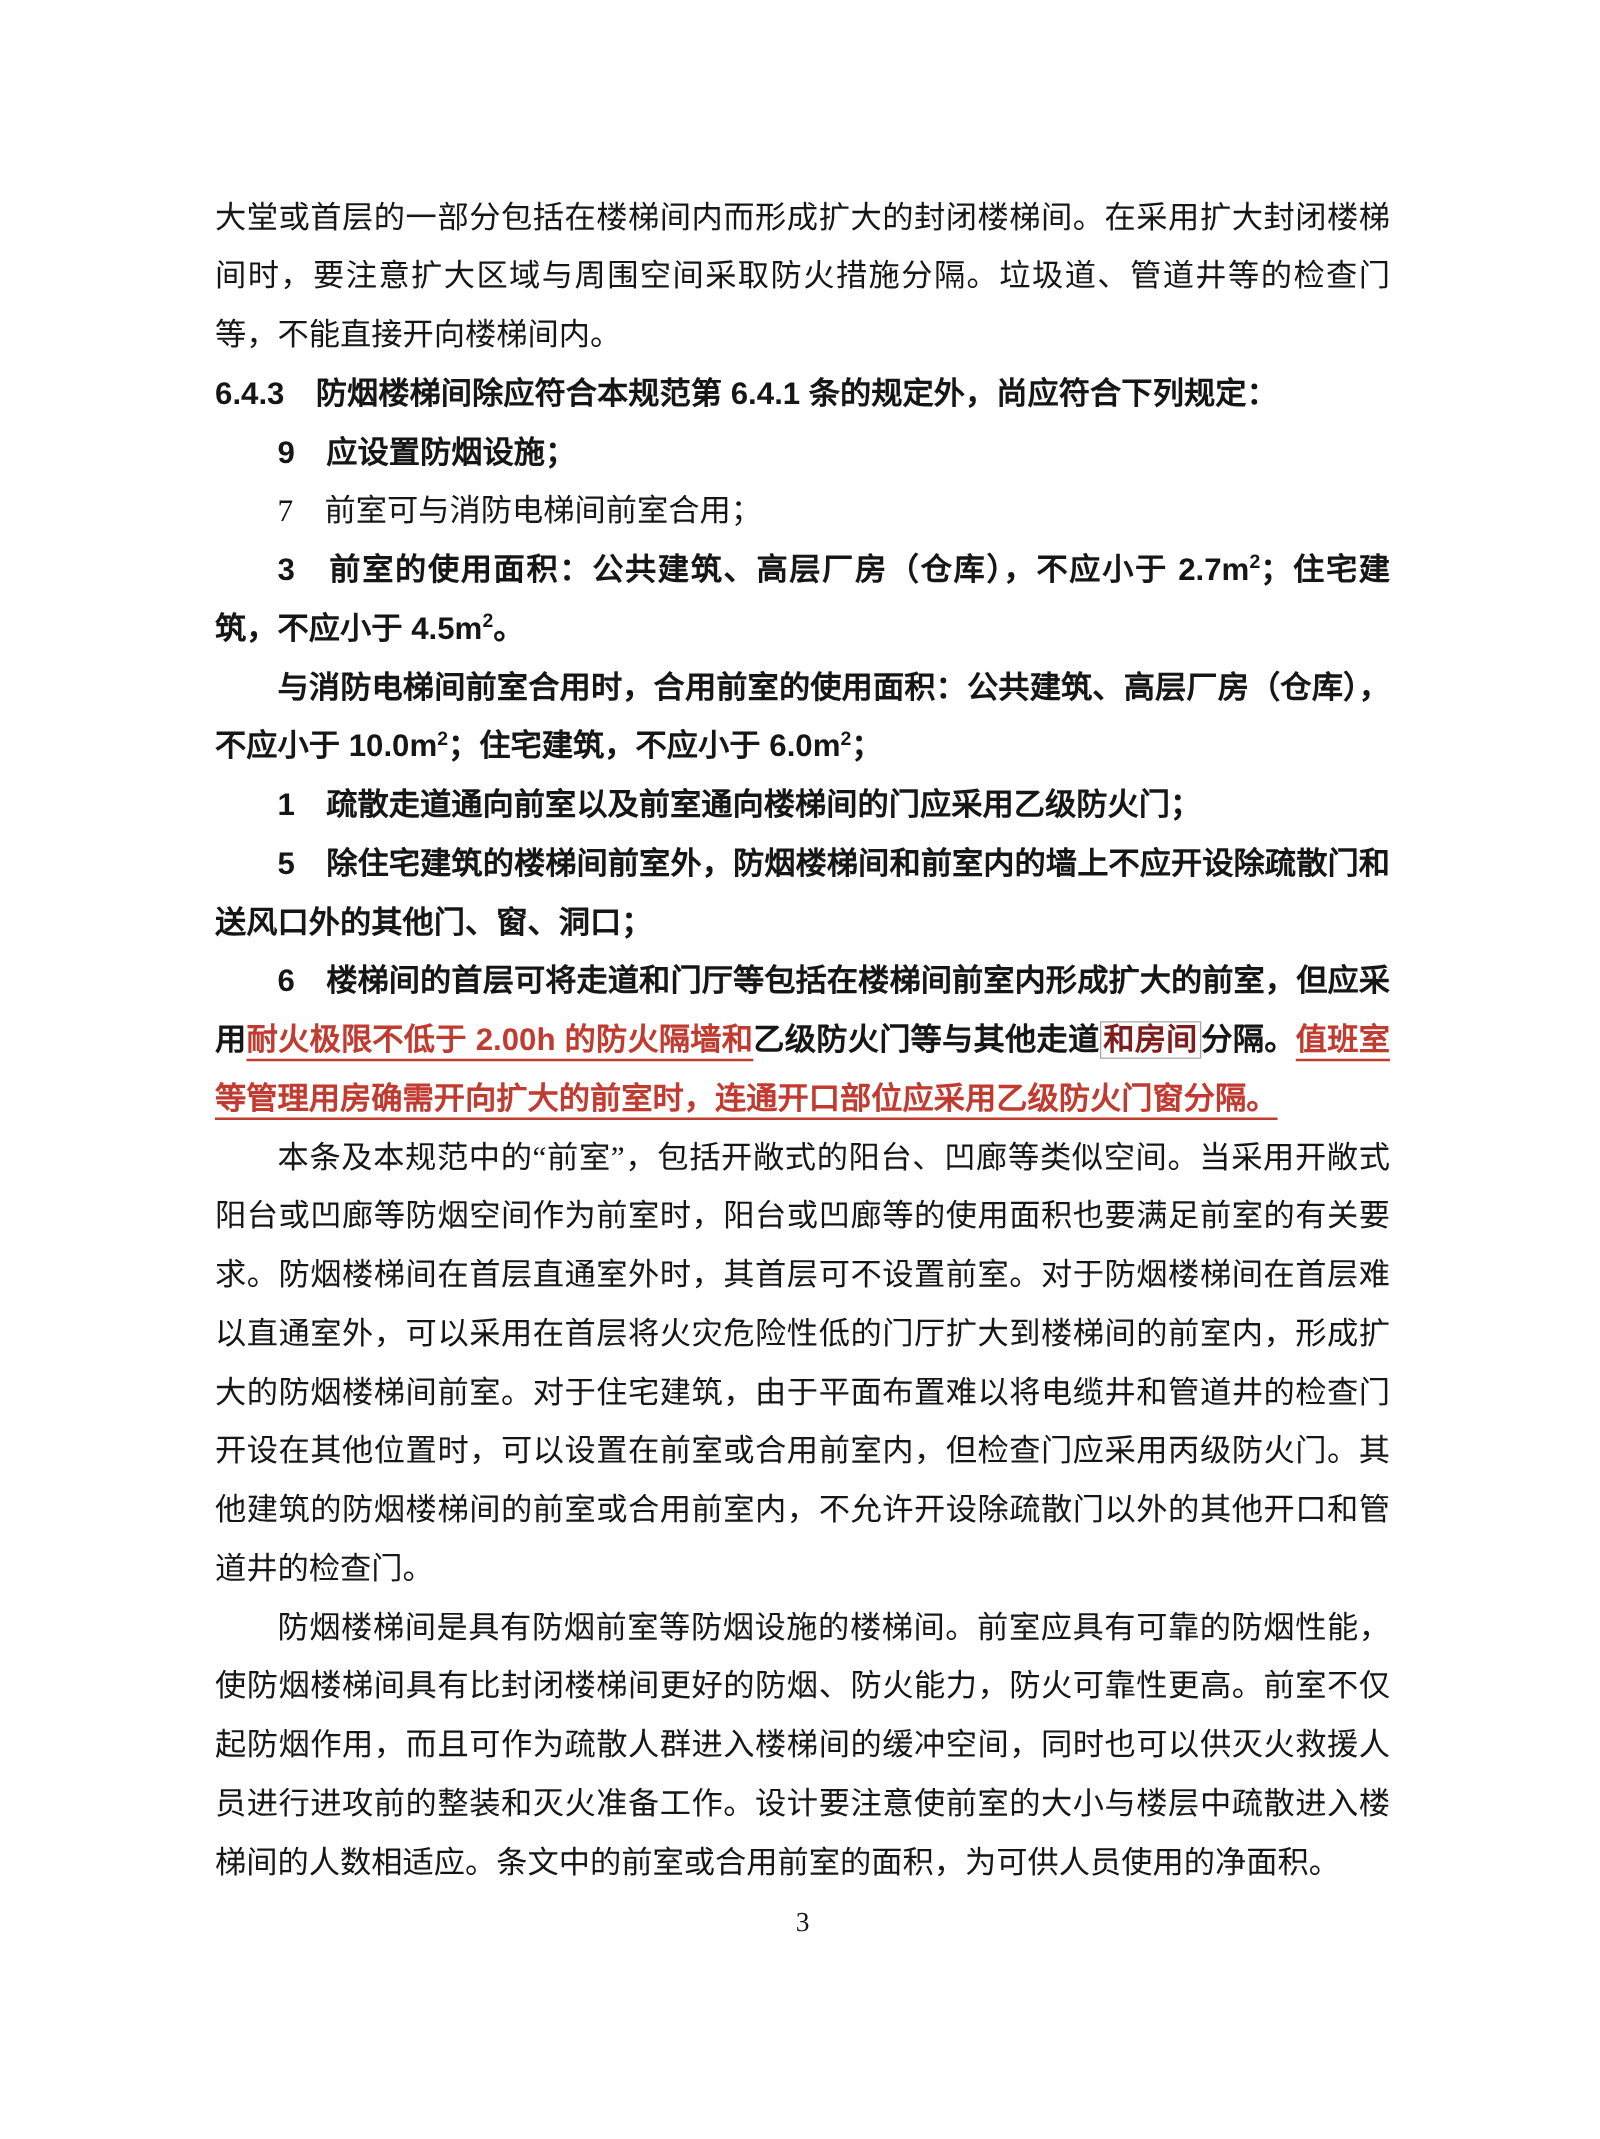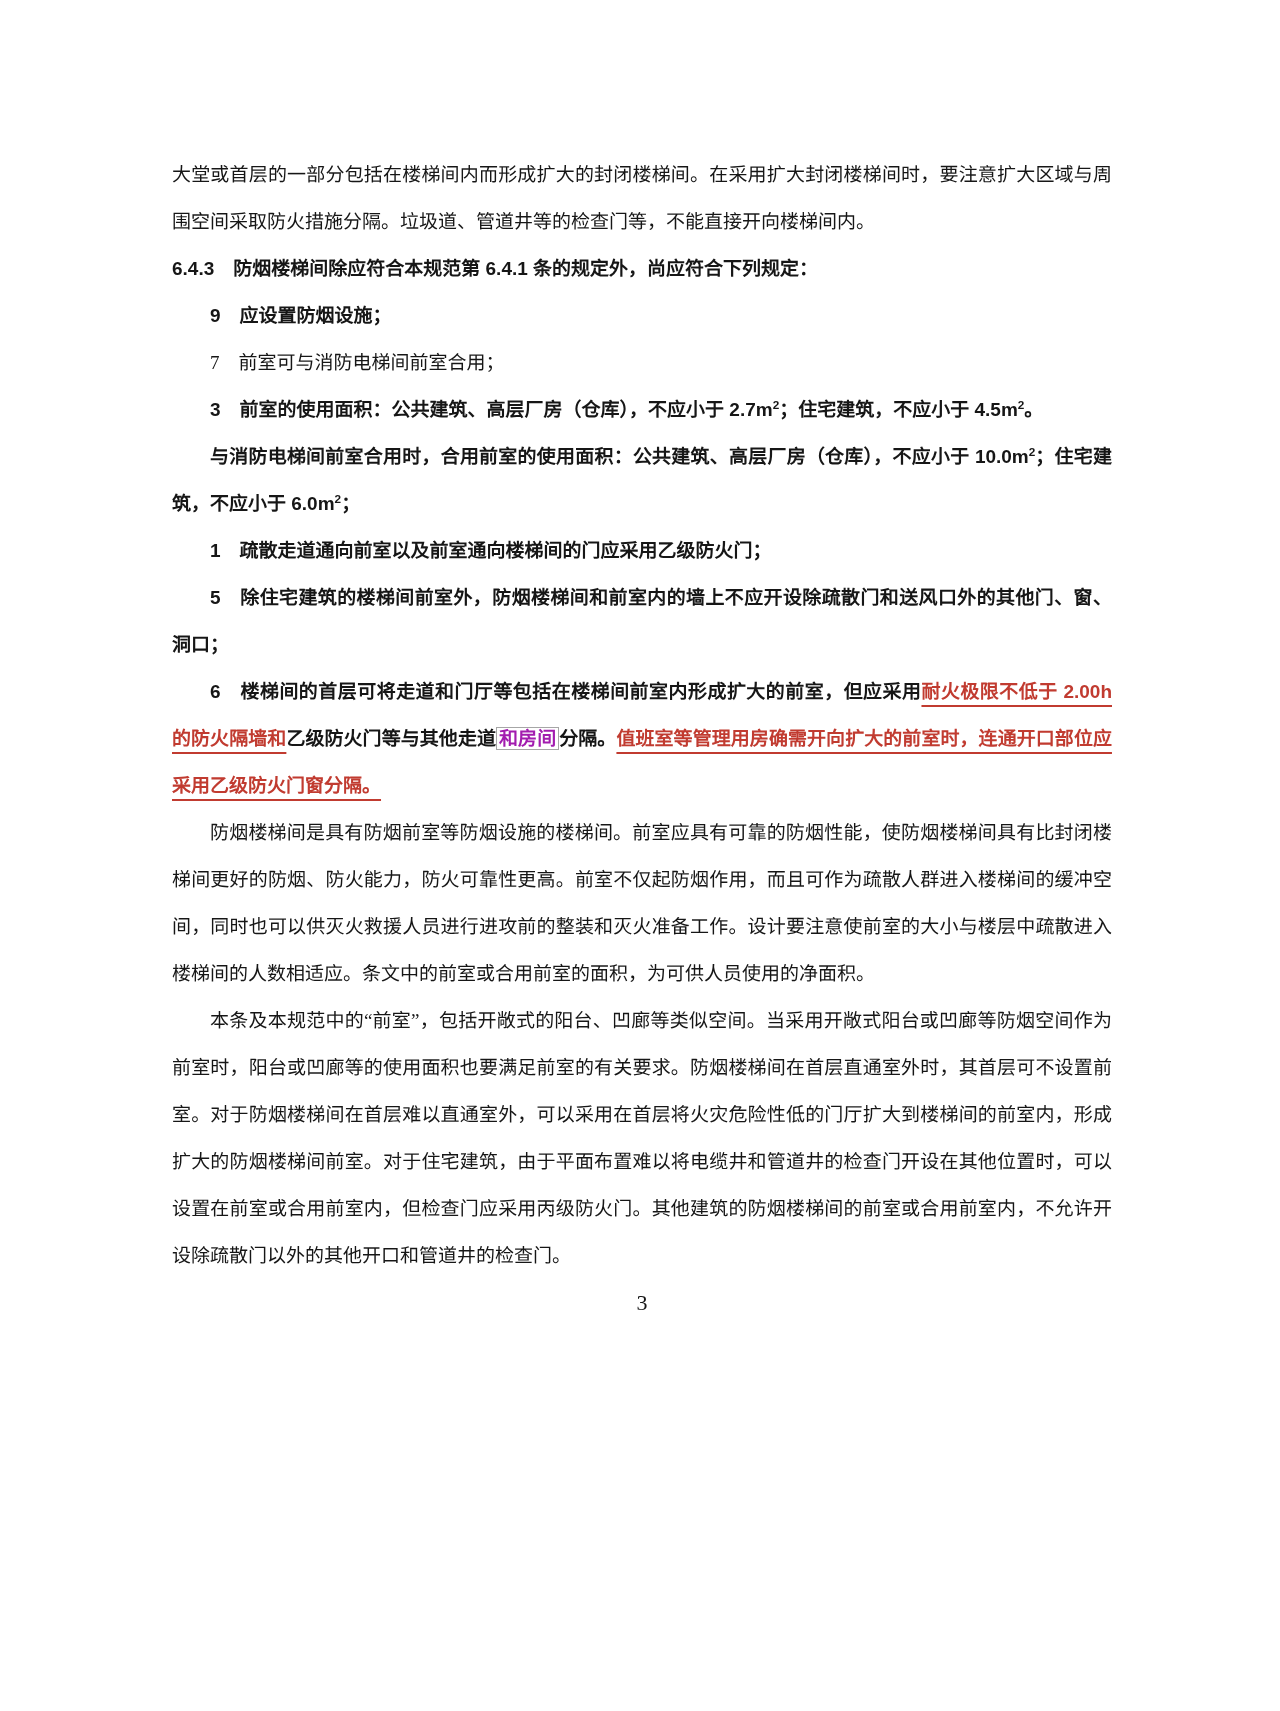--- a/index.html
+++ b/index.html
@@ -16,39 +16,39 @@
   }
   .page {
     box-sizing: border-box;
     width: 1280px;
     height: 1711px;
     padding: 151px 168px 0 172px;
     background: #ffffff;
   }
   .doc p {
     margin: 0;
-    font-size: 19px;
+    font-size: 25px;
     line-height: 47px;
     text-align: justify;
     text-justify: inter-ideograph;
   }
   .doc p.indent { text-indent: 2em; }
   .doc p.hei {
     font-family: "Liberation Sans", "DejaVu Sans", sans-serif;
     font-weight: bold;
   }
   .run-red {
     color: #c13b30;
     text-decoration: underline;
     text-decoration-color: #c13b30;
     text-decoration-thickness: 2px;
     text-underline-offset: 7px;
   }
   .run-redbox {
-    color: #a21caf;
+    color: #7f1d1d;
     border: 1px solid #a6a6a6;
     padding: 0 2px;
   }
   sup.run-sup {
     font-size: 0.62em;
     line-height: 0;
     vertical-align: super;
   }
   .page-number {
     font-size: 22px;
@@ -65,17 +65,17 @@
   <div class="doc">
       <p class=""><span class="run-plain">大堂或首层的一部分包括在楼梯间内而形成扩大的封闭楼梯间。在采用扩大封闭楼梯间时，要注意扩大区域与周围空间采取防火措施分隔。垃圾道、管道井等的检查门等，不能直接开向楼梯间内。</span></p>
       <p class="hei"><span class="run-plain">6.4.3　防烟楼梯间除应符合本规范第 6.4.1 条的规定外，尚应符合下列规定：</span></p>
       <p class="hei indent"><span class="run-plain">9　应设置防烟设施；</span></p>
       <p class=" indent"><span class="run-plain">7　前室可与消防电梯间前室合用；</span></p>
       <p class="hei indent"><span class="run-plain">3　前室的使用面积：公共建筑、高层厂房（仓库），不应小于 2.7m</span><sup class="run-sup">2</sup><span class="run-plain">；住宅建筑，不应小于 4.5m</span><sup class="run-sup">2</sup><span class="run-plain">。</span></p>
       <p class="hei indent"><span class="run-plain">与消防电梯间前室合用时，合用前室的使用面积：公共建筑、高层厂房（仓库），不应小于 10.0m</span><sup class="run-sup">2</sup><span class="run-plain">；住宅建筑，不应小于 6.0m</span><sup class="run-sup">2</sup><span class="run-plain">；</span></p>
       <p class="hei indent"><span class="run-plain">1　疏散走道通向前室以及前室通向楼梯间的门应采用乙级防火门；</span></p>
       <p class="hei indent"><span class="run-plain">5　除住宅建筑的楼梯间前室外，防烟楼梯间和前室内的墙上不应开设除疏散门和送风口外的其他门、窗、洞口；</span></p>
       <p class="hei indent"><span class="run-plain">6　楼梯间的首层可将走道和门厅等包括在楼梯间前室内形成扩大的前室，但应采用</span><span class="run-red">耐火极限不低于 2.00h 的防火隔墙和</span><span class="run-plain">乙级防火门等与其他走道</span><span class="run-redbox">和房间</span><span class="run-plain">分隔。</span><span class="run-red">值班室等管理用房确需开向扩大的前室时，连通开口部位应采用乙级防火门窗分隔。</span></p>
+      <p class=" indent"><span class="run-plain">本条及本规范中的“前室”，包括开敞式的阳台、凹廊等类似空间。当采用开敞式阳台或凹廊等防烟空间作为前室时，阳台或凹廊等的使用面积也要满足前室的有关要求。防烟楼梯间在首层直通室外时，其首层可不设置前室。对于防烟楼梯间在首层难以直通室外，可以采用在首层将火灾危险性低的门厅扩大到楼梯间的前室内，形成扩大的防烟楼梯间前室。对于住宅建筑，由于平面布置难以将电缆井和管道井的检查门开设在其他位置时，可以设置在前室或合用前室内，但检查门应采用丙级防火门。其他建筑的防烟楼梯间的前室或合用前室内，不允许开设除疏散门以外的其他开口和管道井的检查门。</span></p>
       <p class=" indent"><span class="run-plain">防烟楼梯间是具有防烟前室等防烟设施的楼梯间。前室应具有可靠的防烟性能，使防烟楼梯间具有比封闭楼梯间更好的防烟、防火能力，防火可靠性更高。前室不仅起防烟作用，而且可作为疏散人群进入楼梯间的缓冲空间，同时也可以供灭火救援人员进行进攻前的整装和灭火准备工作。设计要注意使前室的大小与楼层中疏散进入楼梯间的人数相适应。条文中的前室或合用前室的面积，为可供人员使用的净面积。</span></p>
-      <p class=" indent"><span class="run-plain">本条及本规范中的“前室”，包括开敞式的阳台、凹廊等类似空间。当采用开敞式阳台或凹廊等防烟空间作为前室时，阳台或凹廊等的使用面积也要满足前室的有关要求。防烟楼梯间在首层直通室外时，其首层可不设置前室。对于防烟楼梯间在首层难以直通室外，可以采用在首层将火灾危险性低的门厅扩大到楼梯间的前室内，形成扩大的防烟楼梯间前室。对于住宅建筑，由于平面布置难以将电缆井和管道井的检查门开设在其他位置时，可以设置在前室或合用前室内，但检查门应采用丙级防火门。其他建筑的防烟楼梯间的前室或合用前室内，不允许开设除疏散门以外的其他开口和管道井的检查门。</span></p>
     </div>
   <div class="page-number">3</div>
 </div>
 
 </body></html>

